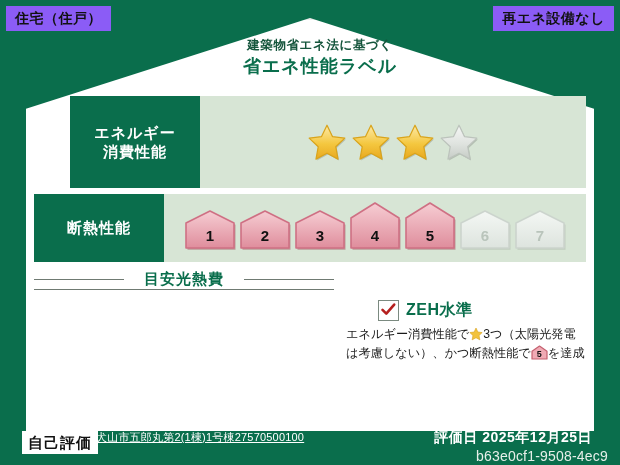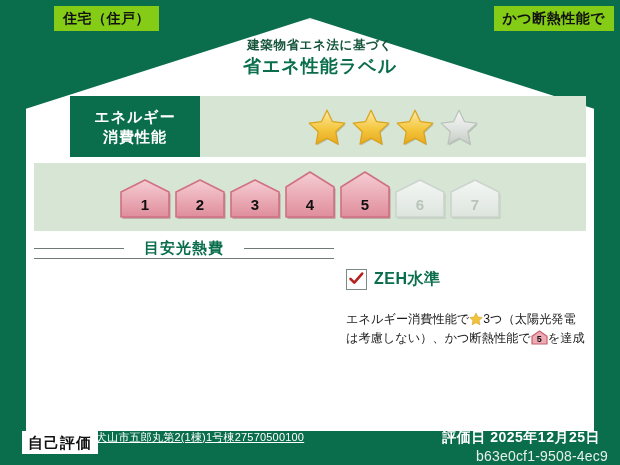--- a/index.html
+++ b/index.html
@@ -30,30 +30,29 @@
     position:absolute;
     left:26px; top:18px; right:26px; bottom:34px;
     clip-path:polygon(0% 22%, 50% 0%, 100% 22%, 100% 100%, 0% 100%);
     background:linear-gradient(180deg,rgba(0,0,0,0.07) 0 2px, rgba(0,0,0,0) 2px);
     pointer-events:none;
   }
 
   
   .corner-tag{
     position:absolute;
-    background:#84cc16;
+    background:#8b5cf6;
     color:#111;
     font-size:14px;
     font-weight:700;
     letter-spacing:.5px;
     padding:5px 9px;
     line-height:1.1;
     z-index:6;
     white-space:nowrap;
-    margin-left:48px;
   }
   #tag-left{left:6px; top:6px;}
   #tag-right{right:6px; top:6px;}
 
   
   #title-wrap{
     position:absolute;
     left:0;right:0;top:38px;
     text-align:center;
     z-index:5;
@@ -103,21 +102,21 @@
   }
   #row-energy .rate-label{font-size:15px;}
   #row-insul  .rate-label{font-size:15px;}
   .rate-value{
     flex:1 1 auto;
     background:#d7e5d5;
     display:flex;
     align-items:center;
     justify-content:center;
   }
-  #row-energy{height:61px;padding-left:36px;}
+  #row-energy{height:92px;padding-left:36px;}
   #row-insul {height:68px;}
 
   
   #stars{display:flex;align-items:center;gap:2px;}
   .star{width:42px;height:42px;display:block;}
 
   
   #houses{display:flex;align-items:flex-end;gap:3px;padding-bottom:4px;}
   .hx{position:relative;display:block;}
   .hx svg{display:block;}
@@ -157,33 +156,33 @@
     padding:34px 0 36px 0;
     letter-spacing:2px;
   }
   #cost-bottom-rule{height:1px;background:#6f7a72;width:100%;}
 
   
   #zeh-block{
     position:absolute;
     left:312px;top:30px;right:0;
   }
-  #zeh-head{display:flex;align-items:center;gap:7px;}
+  #zeh-head{display:flex;align-items:center;gap:7px;margin-left:32px;}
   .chk{
     width:19px;height:19px;flex:0 0 19px;
     border:1.5px solid #7b8a80;
     background:#fff;
     position:relative;
   }
   .chk svg{position:absolute;left:1px;top:0px;}
   #zeh-title{
     font-size:16px;font-weight:700;color:#0a6e4c;letter-spacing:.5px;
   }
   #zeh-desc{
-    margin-top:20px;
+    margin-top:4px;
     font-size:12.2px;
     line-height:1.55;
     color:#1a1a1a;
     letter-spacing:0px;
   }
   .inline-star{display:inline-block;vertical-align:-3px;width:14px;height:14px;}
   .inline-house{display:inline-block;vertical-align:-3px;width:17px;height:15px;position:relative;}
   .inline-house .ihn{
     position:absolute;left:0;right:0;bottom:1px;text-align:center;
     font-size:9px;font-weight:700;color:#111;line-height:1;
@@ -202,40 +201,40 @@
     padding:3px 6px;line-height:1.15;
   }
   #addr{
     position:absolute;left:96px;top:5px;width:250px;
     color:#fff;font-size:11px;line-height:1.35;
     letter-spacing:.2px;
     word-break:break-all;
     text-decoration:underline;
   }
   #eval-date{
-    position:absolute;right:20px;top:4px;
+    position:absolute;right:28px;top:4px;
     color:#fff;font-size:14px;font-weight:700;letter-spacing:.5px;
     white-space:nowrap;
   }
   #eval-id{
     position:absolute;right:12px;top:23px;
     color:#e6efe9;font-size:14px;letter-spacing:.2px;
     white-space:nowrap;
   }
 </style>
 </head>
 <body>
 
 <div id="board">
 
   <div id="house"></div>
   <div id="house-shadow"></div>
 
   <div class="corner-tag" id="tag-left">住宅（住戸）</div>
-  <div class="corner-tag" id="tag-right">かつ断熱性能で</div>
+  <div class="corner-tag" id="tag-right">再エネ設備なし</div>
 
   <div id="title-wrap">
     <div id="title-sub">建築物省エネ法に基づく</div>
     <div id="title-main">省エネ性能ラベル</div>
   </div>
 
   <div id="content">
 
     <div class="rate-row" id="row-energy">
       <div class="rate-label">
@@ -286,20 +285,23 @@
                 </linearGradient>
               </defs>
               <path d="M12 2.4 L15.1 8.9 L22.2 9.8 L17.0 14.7 L18.3 21.8 L12 18.4 L5.7 21.8 L7.0 14.7 L1.8 9.8 L8.9 8.9 Z" transform="translate(0.6,0.7)" fill="rgba(0,0,0,0.16)"></path>
               <path d="M12 2.4 L15.1 8.9 L22.2 9.8 L17.0 14.7 L18.3 21.8 L12 18.4 L5.7 21.8 L7.0 14.7 L1.8 9.8 L8.9 8.9 Z" fill="url(#g3)" stroke="#bcc3bc" stroke-width="0.7" stroke-linejoin="round"></path>
             </svg>
           </div>
       </div>
     </div>
 
     <div class="rate-row" id="row-insul">
+      <div class="rate-label">
+        <span>断熱性能</span>
+      </div>
       <div class="rate-value">
         <div id="houses">
             <span class="hx">
               <svg width="52" height="42" viewBox="0 0 52 42">
                 <defs>
                   <linearGradient id="hg0" x1="0" y1="0" x2="0" y2="1">
                     <stop offset="0%" stop-color="#f6cdd3"></stop>
                     <stop offset="100%" stop-color="#df8d9c"></stop>
                   </linearGradient>
                 </defs>

